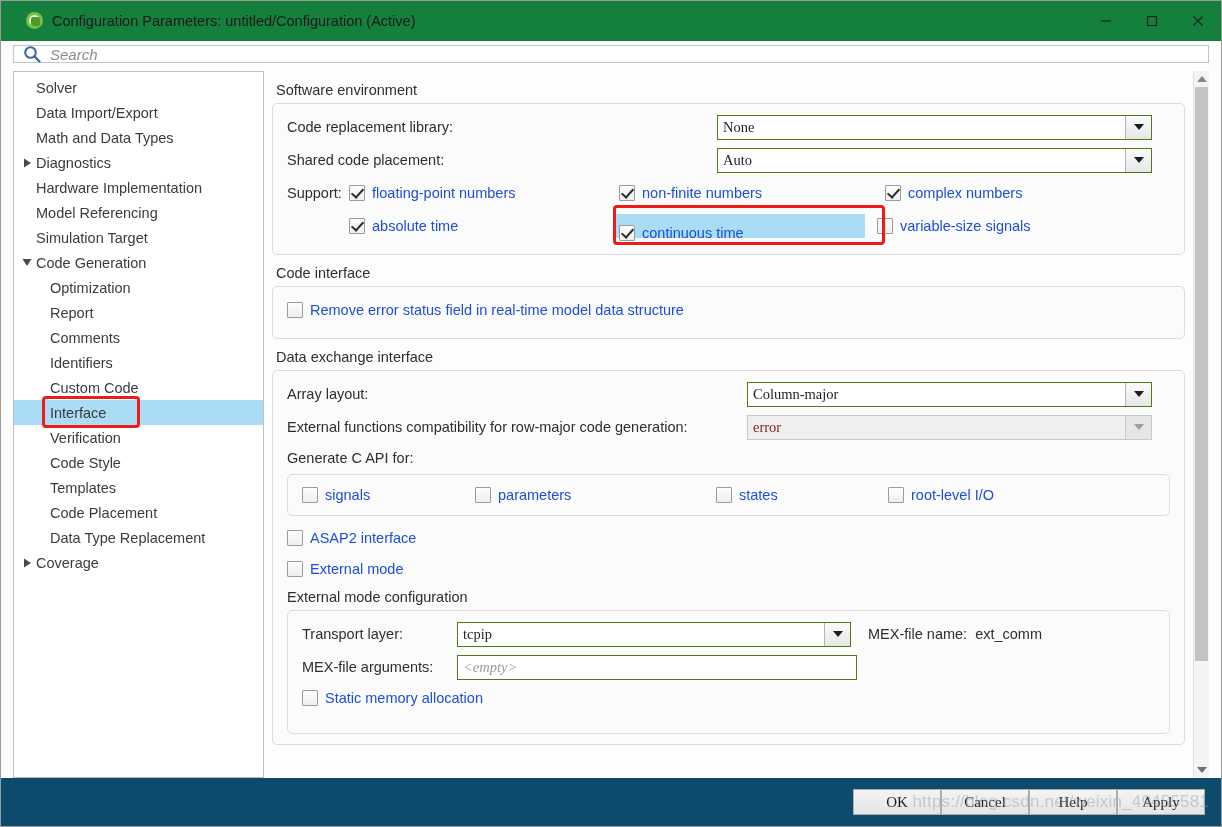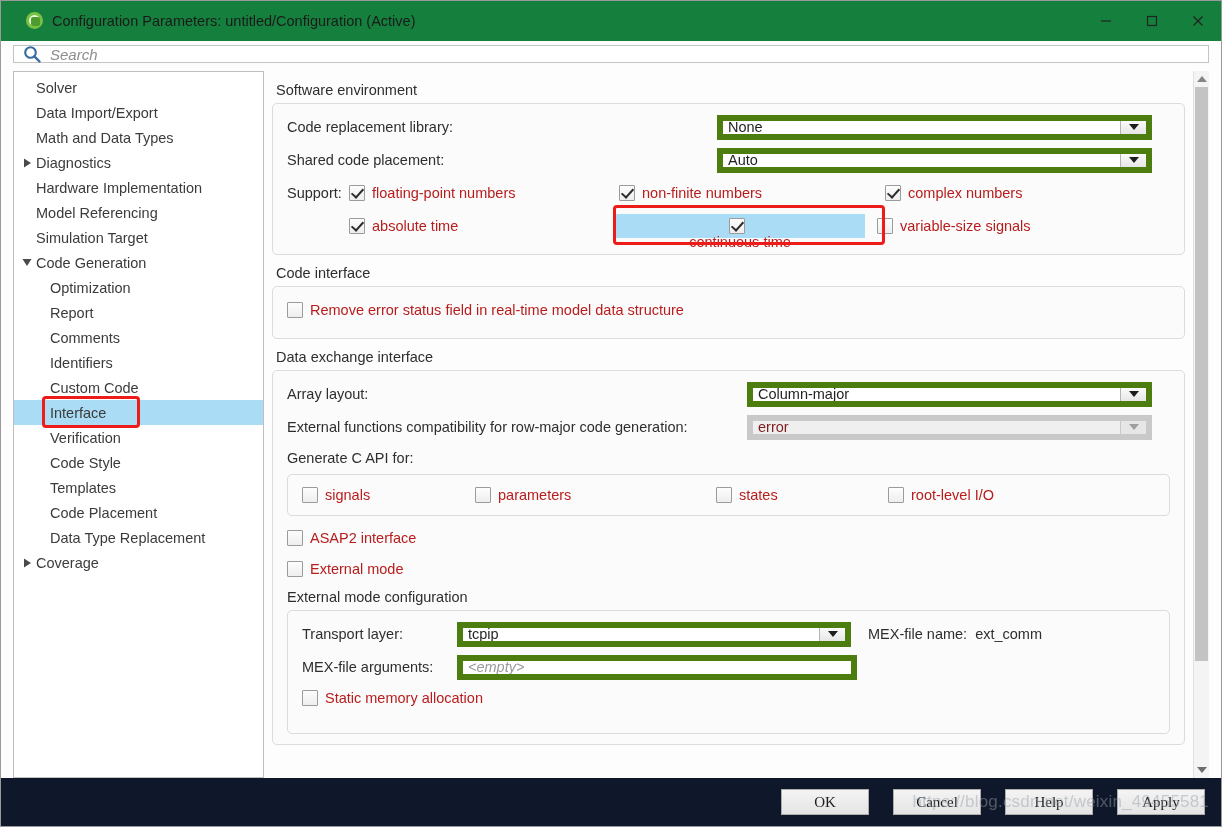--- a/index.html
+++ b/index.html
@@ -142,23 +142,24 @@
   .row {
     display: flex; align-items: center;
     min-height: 30px;
     margin-bottom: 3px;
   }
   .lbl { font-size: 14.5px; color: #2e2e2e; white-space: nowrap; }
 
   
   .field {
     display: flex; height: 25px;
-    border: 6px solid #4d7c0f;
+    border: 1px solid #4d7c0f;
     background: #fff;
     align-items: stretch;
+    font-family: Liberation Serif, serif;
   }
   .field .val {
     flex: 1; display: flex; align-items: center;
     padding-left: 5px; font-size: 14.5px; color: #1f1f1f;
     overflow: hidden; white-space: nowrap;
   }
   .field .val.placeholder { color: #9a9a9a; font-style: italic; }
   .caret {
     width: 26px; flex: none;
     border-left: 1px solid #b4b4b4;
@@ -172,45 +173,44 @@
     border-top: 6px solid #1d1d1d;
   }
   .field.disabled { background: #efefef; border-color: #c9c9c9; }
   .field.disabled .val { color: #7f1d1d; }
   .field.disabled .caret { background: #e6e6e6; border-left-color: #c9c9c9; }
   .field.disabled .caret::after { border-top-color: #9e9e9e; }
 
   
   .cb-item {
     display: flex; align-items: center;
-    font-size: 14.5px; color: #b91c1c;
+    font-size: 14.5px; color: #1d4ed8;
     white-space: nowrap;
   }
   .cb {
     width: 16px; height: 16px; flex: none;
     border: 1px solid #9b9b9b;
     background: linear-gradient(#fdfdfd, #eeeeee);
     margin-right: 7px;
     position: relative;
     border-radius: 1px;
   }
   .cb.checked::after {
     content: "";
     position: absolute; left: 4px; top: 0px;
     width: 5px; height: 10px;
     border: solid #2b2b2b;
     border-width: 0 2px 2px 0;
     transform: rotate(42deg);
   }
   .cb-item.hl {
     background: #aadcf5;
-    padding: 4px 4px 2px 4px;
+    padding: 16px 4px 2px 4px;
     margin: -2px -4px -2px -4px;
     position: relative;
-    flex-direction: column;
   }
 
   
   .vscroll {
     width: 16px; min-width: 16px;
     background: #f4f4f4;
     border-left: 1px solid #e0e0e0;
     display: flex; flex-direction: column;
     align-items: stretch;
   }
@@ -234,25 +234,25 @@
   .sb-track { flex: 1; position: relative; background: #f4f4f4; }
   .sb-thumb {
     position: absolute; left: 1px; right: 1px; top: 0;
     height: 85%;
     background: #c3c3c3;
   }
 
   
   .footer {
     height: 48px; min-height: 48px;
-    background: #0f172a;
+    background: #0c4a6e;
     display: flex; align-items: center;
     justify-content: flex-end;
     padding-right: 16px;
-    gap: 24px;
+    gap: 0;
     position: relative;
   }
   .btn {
     width: 88px; height: 26px;
     border: 1px solid #adadad;
     background: linear-gradient(#f4f4f4, #e4e4e4);
     font-family: "Liberation Serif", serif;
     font-size: 15px; color: #1c1c1c;
     display: flex; align-items: center; justify-content: center;
   }

